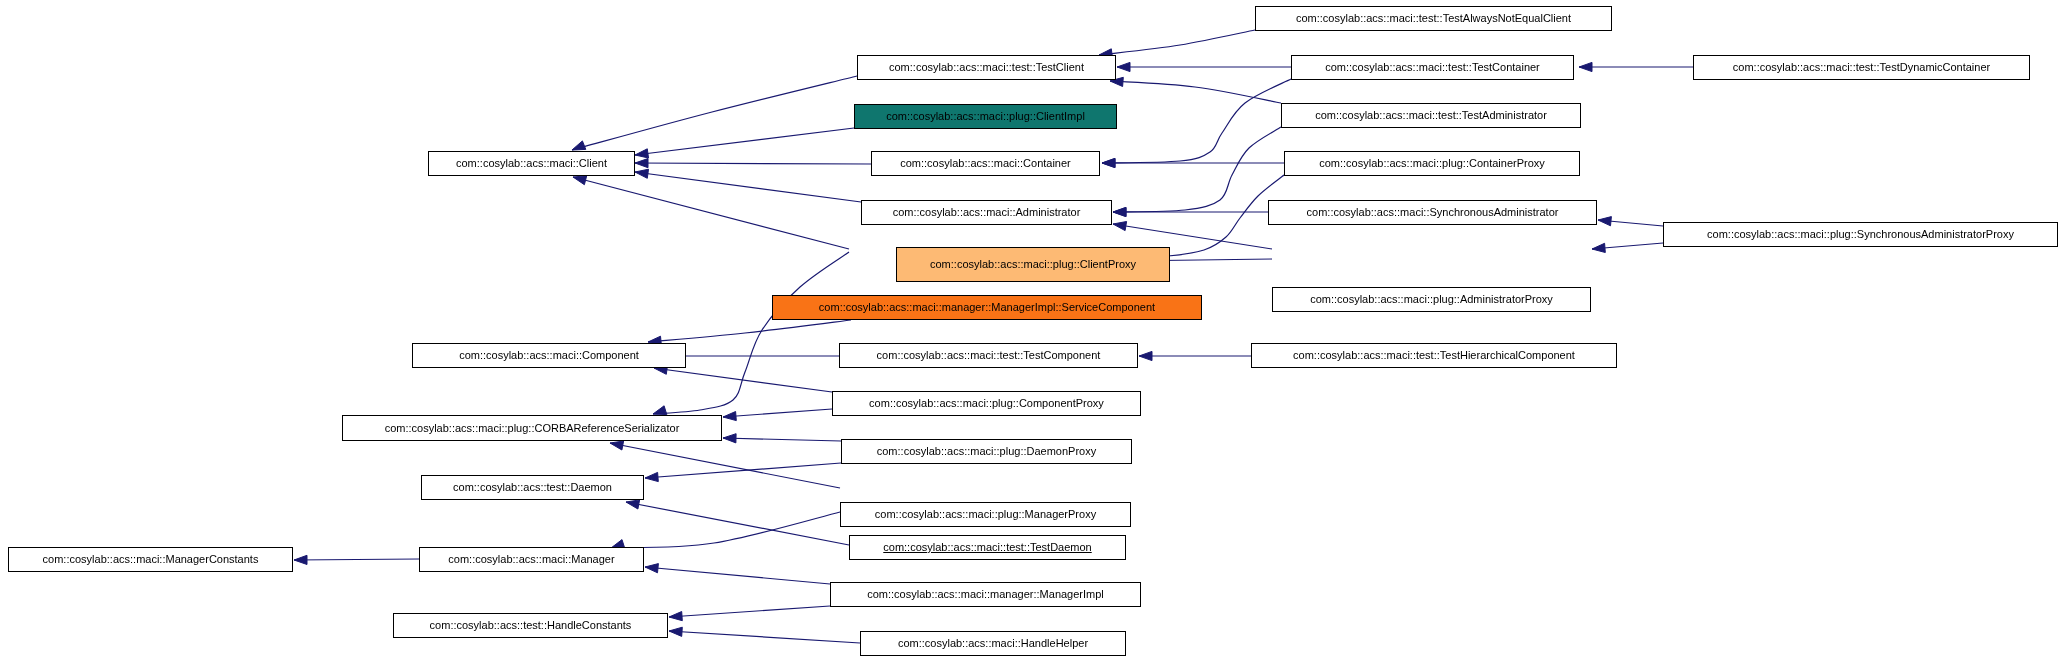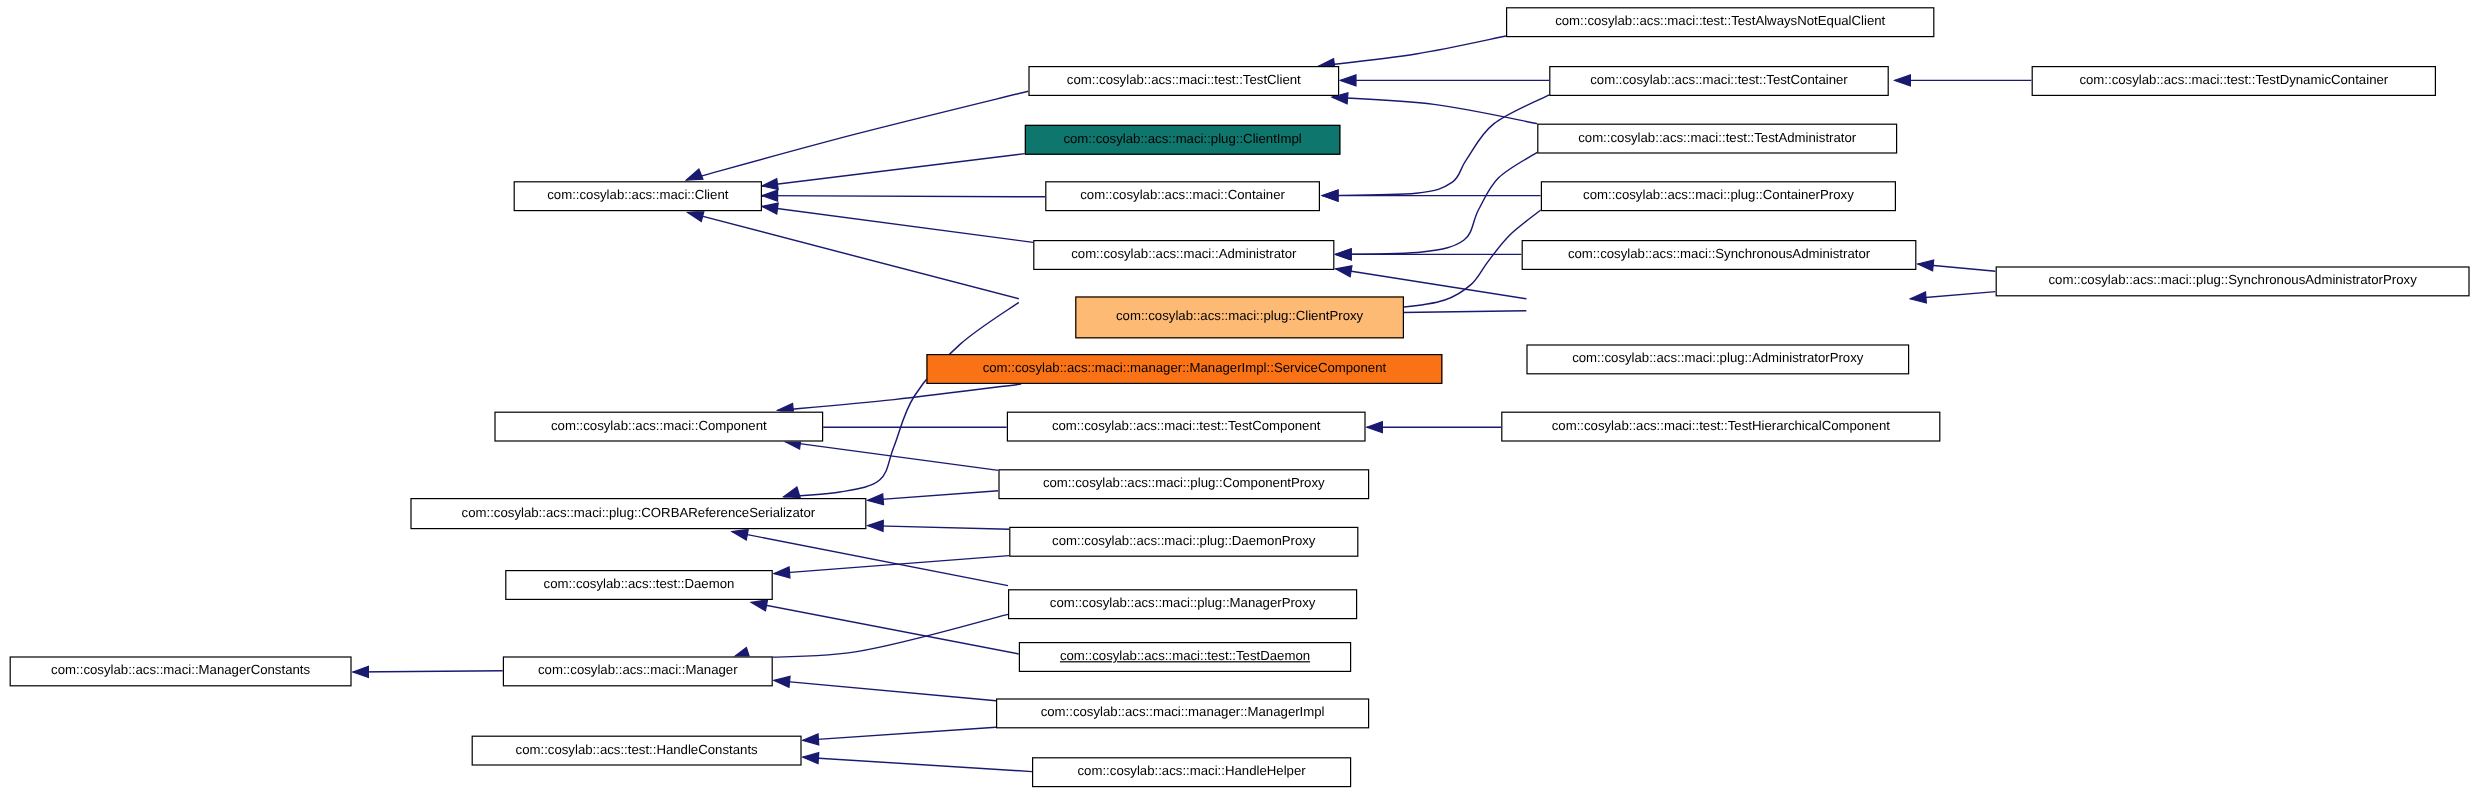--- a/index.html
+++ b/index.html
@@ -172,21 +172,21 @@
       </div>
       <div class="node" style="left: 832px; top: 391px; width: 309px; height: 25px; border-color: rgb(0, 0, 0); background: rgb(255, 255, 255);">
         <span class="node-label" style="color: rgb(0, 0, 0);">com::cosylab::acs::maci::plug::ComponentProxy</span>
       </div>
       <div class="node" style="left: 841px; top: 439px; width: 291px; height: 25px; border-color: rgb(0, 0, 0); background: rgb(255, 255, 255);">
         <span class="node-label" style="color: rgb(0, 0, 0);">com::cosylab::acs::maci::plug::DaemonProxy</span>
       </div>
       <div class="node" style="left: 421px; top: 475px; width: 223px; height: 25px; border-color: rgb(0, 0, 0); background: rgb(255, 255, 255);">
         <span class="node-label" style="color: rgb(0, 0, 0);">com::cosylab::acs::test::Daemon</span>
       </div>
-      <div class="node" style="left: 840px; top: 491px; width: 291px; height: 25px; border-color: rgb(0, 0, 0); background: rgb(255, 255, 255);">
+      <div class="node" style="left: 840px; top: 502px; width: 291px; height: 25px; border-color: rgb(0, 0, 0); background: rgb(255, 255, 255);">
         <span class="node-label" style="color: rgb(0, 0, 0);">com::cosylab::acs::maci::plug::ManagerProxy</span>
       </div>
       <div class="node" style="left: 849px; top: 535px; width: 277px; height: 25px; border-color: rgb(0, 0, 0); background: rgb(255, 255, 255);">
         <span class="node-label" style="color: rgb(0, 0, 0); text-decoration: underline;">com::cosylab::acs::maci::test::TestDaemon</span>
       </div>
       <div class="node" style="left: 8px; top: 547px; width: 285px; height: 25px; border-color: rgb(0, 0, 0); background: rgb(255, 255, 255);">
         <span class="node-label" style="color: rgb(0, 0, 0);">com::cosylab::acs::maci::ManagerConstants</span>
       </div>
       <div class="node" style="left: 419px; top: 547px; width: 225px; height: 25px; border-color: rgb(0, 0, 0); background: rgb(255, 255, 255);">
         <span class="node-label" style="color: rgb(0, 0, 0);">com::cosylab::acs::maci::Manager</span>

